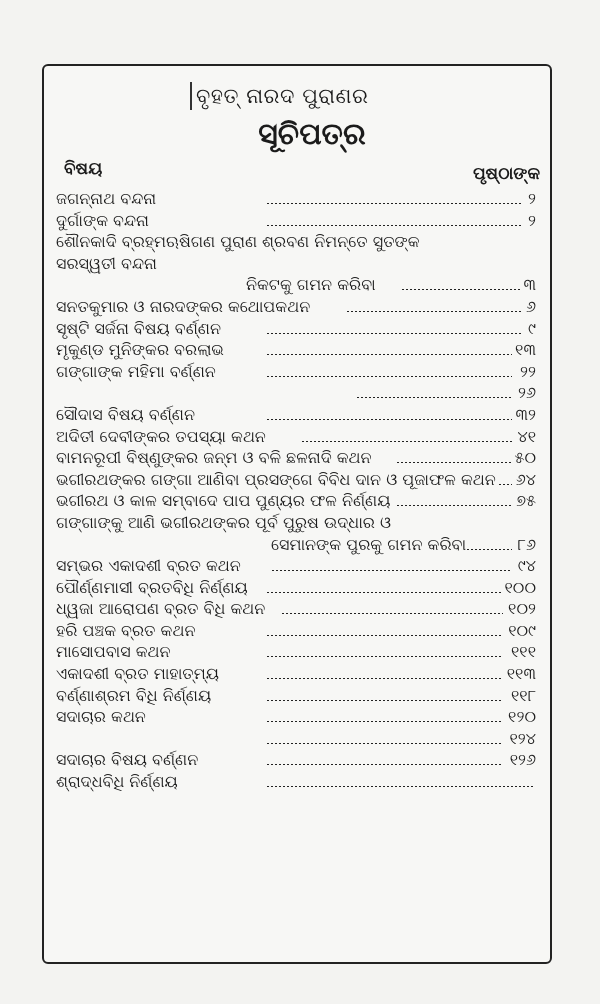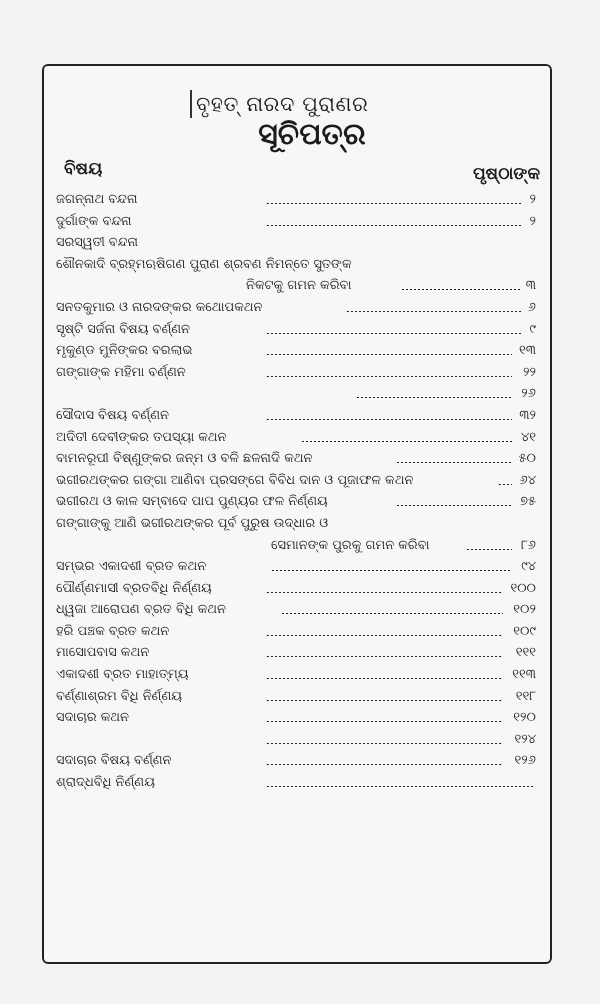--- a/index.html
+++ b/index.html
@@ -12,34 +12,34 @@
   }
   .page {
     position: absolute; left: 42px; top: 64px;
     width: 510px; height: 900px;
     border: 2px solid #222;
     border-radius: 6px;
     background: #f7f7f5;
     box-sizing: border-box;
   }
   .title-line {
-    position: absolute; left: 190px; top: 90px;
+    position: absolute; left: 190px; top: 82px;
     font-size: 21px; letter-spacing: 0.5px;
     border-left: 2px solid #333; padding-left: 4px;
     line-height: 28px;
   }
   .main-title {
     position: absolute; left: 0; right: 0; top: 116px;
     text-align: center; font-size: 30px; font-weight: bold;
     padding-left: 24px;
   }
   .hdr-left { position: absolute; left: 56px; top: 158px; font-size: 17px; font-weight: bold; margin-left: 8px; }
   .hdr-right { position: absolute; right: 60px; top: 163px; font-size: 17px; font-weight: bold; }
   .rows { position: absolute; left: 56px; top: 188px; width: 484px; }
-  .row { position: relative; height: 21.6px; font-size: 13px; line-height: 21.6px; white-space: nowrap; }
+  .row { position: relative; height: 21.6px; font-size: 16px; line-height: 21.6px; white-space: nowrap; }
   .row .label { position: absolute; left: 0; }
   .row .leader {
     position: absolute; top: 14px; height: 3px;
     background-image: radial-gradient(circle, #222 0.9px, transparent 1.1px);
     background-size: 4px 3px; background-repeat: repeat-x;
   }
   .row .page-no { position: absolute; right: 4px; }
 </style>
 </head>
 <body>
@@ -56,25 +56,25 @@
       <span class="label">ଜଗନ୍ନାଥ ବନ୍ଦନା</span>
       <span class="leader" style="left: 210px; right: 19px;"></span>
       <span class="page-no">୨</span>
     </div>
     <div class="row">
       <span class="label">ଦୁର୍ଗାଙ୍କ ବନ୍ଦନା</span>
       <span class="leader" style="left: 210px; right: 19px;"></span>
       <span class="page-no">୨</span>
     </div>
     <div class="row">
-      <span class="label">ସରସ୍ୱତୀ ବନ୍ଦନା</span>
+      <span class="label">ଶୌନକାଦି ବ୍ରହ୍ମଋଷିଗଣ ପୁରାଣ ଶ୍ରବଣ ନିମନ୍ତେ ସୁତଙ୍କ</span>
       <span class="page-no"></span>
     </div>
     <div class="row">
-      <span class="label">ଶୌନକାଦି ବ୍ରହ୍ମଋଷିଗଣ ପୁରାଣ ଶ୍ରବଣ ନିମନ୍ତେ ସୁତଙ୍କ</span>
+      <span class="label">ସରସ୍ୱତୀ ବନ୍ଦନା</span>
       <span class="page-no"></span>
     </div>
     <div class="row">
       <span class="label" style="left: 190px;">ନିକଟକୁ ଗମନ କରିବା</span>
       <span class="leader" style="left: 345px; right: 19px;"></span>
       <span class="page-no">୩</span>
     </div>
     <div class="row">
       <span class="label">ସନତକୁମାର ଓ ନାରଦଙ୍କର କଥୋପକଥନ</span>
       <span class="leader" style="left: 290px; right: 19px;"></span>

